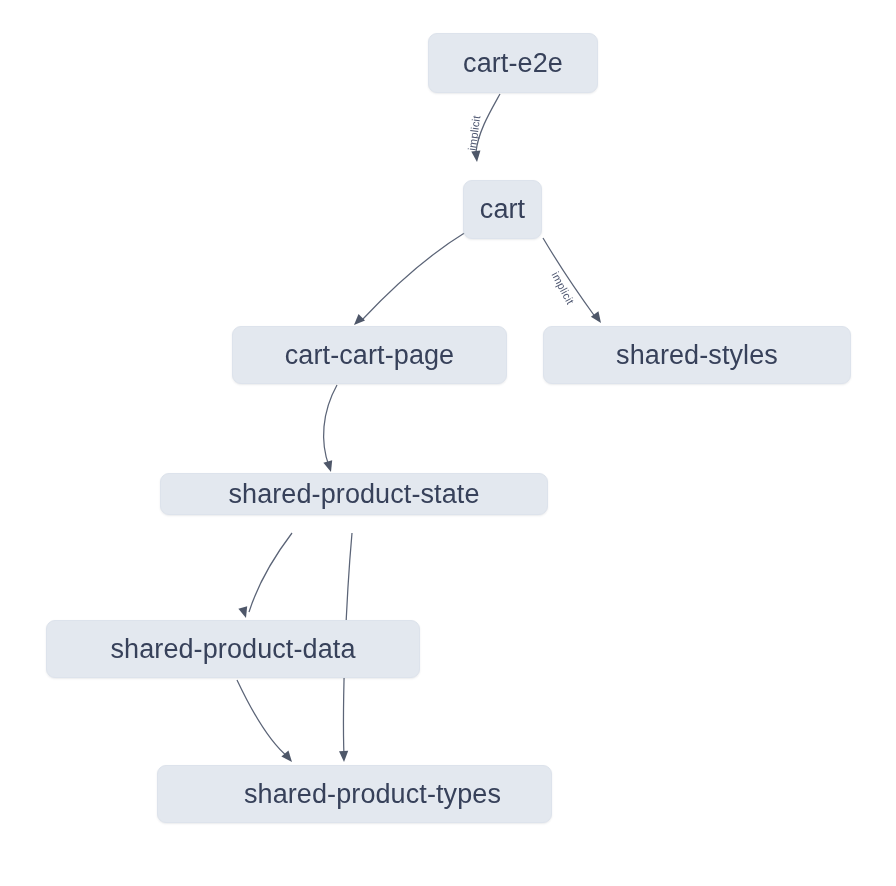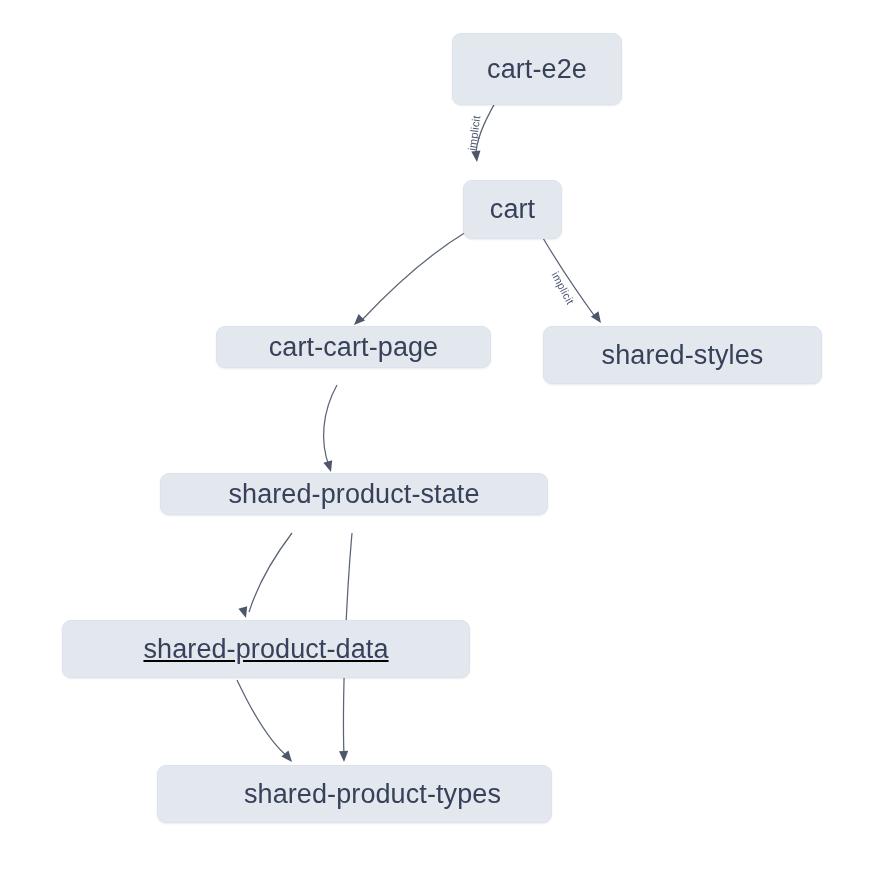--- a/index.html
+++ b/index.html
@@ -81,36 +81,36 @@
       <polygon points="0,0 -11,-4.6 -11,4.6" class="edge-arrow" transform="translate(331,472) rotate(73)"></polygon>
       <path d="M 292,533 C 270,562 256,590 249,612" class="edge-path"></path>
       <polygon points="0,0 -11,-4.6 -11,4.6" class="edge-arrow" transform="translate(246,618) rotate(73)"></polygon>
       <path d="M 352,533 C 346,600 342,700 344,757" class="edge-path"></path>
       <polygon points="0,0 -11,-4.6 -11,4.6" class="edge-arrow" transform="translate(344,762) rotate(88)"></polygon>
       <path d="M 237,680 C 254,716 272,744 288,757" class="edge-path"></path>
       <polygon points="0,0 -11,-4.6 -11,4.6" class="edge-arrow" transform="translate(292,762) rotate(50)"></polygon>
     </svg>
 
   <div id="node-layer">
-      <div class="graph-node" style="left: 452px; top: 33px; width: 170px; height: 72px;">
+      <div class="graph-node" style="left: 428px; top: 33px; width: 170px; height: 60px;">
         <span class="node-label" style="font-size: 27px;">cart-e2e</span>
       </div>
-      <div class="graph-node" style="left: 463px; top: 180px; width: 99px; height: 59px;">
+      <div class="graph-node" style="left: 463px; top: 180px; width: 79px; height: 59px;">
         <span class="node-label" style="font-size: 27px;">cart</span>
       </div>
-      <div class="graph-node" style="left: 216px; top: 326px; width: 275px; height: 42px;">
+      <div class="graph-node" style="left: 232px; top: 326px; width: 275px; height: 58px;">
         <span class="node-label" style="font-size: 27px;">cart-cart-page</span>
       </div>
-      <div class="graph-node" style="left: 543px; top: 326px; width: 279px; height: 58px;">
+      <div class="graph-node" style="left: 543px; top: 326px; width: 308px; height: 58px;">
         <span class="node-label" style="font-size: 27px;">shared-styles</span>
       </div>
       <div class="graph-node" style="left: 160px; top: 473px; width: 388px; height: 42px;">
         <span class="node-label" style="font-size: 27px;">shared-product-state</span>
       </div>
-      <div class="graph-node" style="left: 62px; top: 620px; width: 408px; height: 58px; text-decoration: underline;">
+      <div class="graph-node" style="left: 46px; top: 620px; width: 374px; height: 58px;">
         <span class="node-label" style="font-size: 27px;">shared-product-data</span>
       </div>
       <div class="graph-node" style="left: 157px; top: 765px; width: 395px; height: 58px;">
         <span class="node-label" style="font-size: 27px; margin-left: 36px;">shared-product-types</span>
       </div>
     </div>
   <div id="edge-label-layer">
       <div class="edge-label" style="left: 474px; top: 133px; transform: translate(-50%, -50%) rotate(-82deg);">implicit</div>
       <div class="edge-label" style="left: 563px; top: 288px; transform: translate(-50%, -50%) rotate(62deg);">implicit</div>
     </div>

